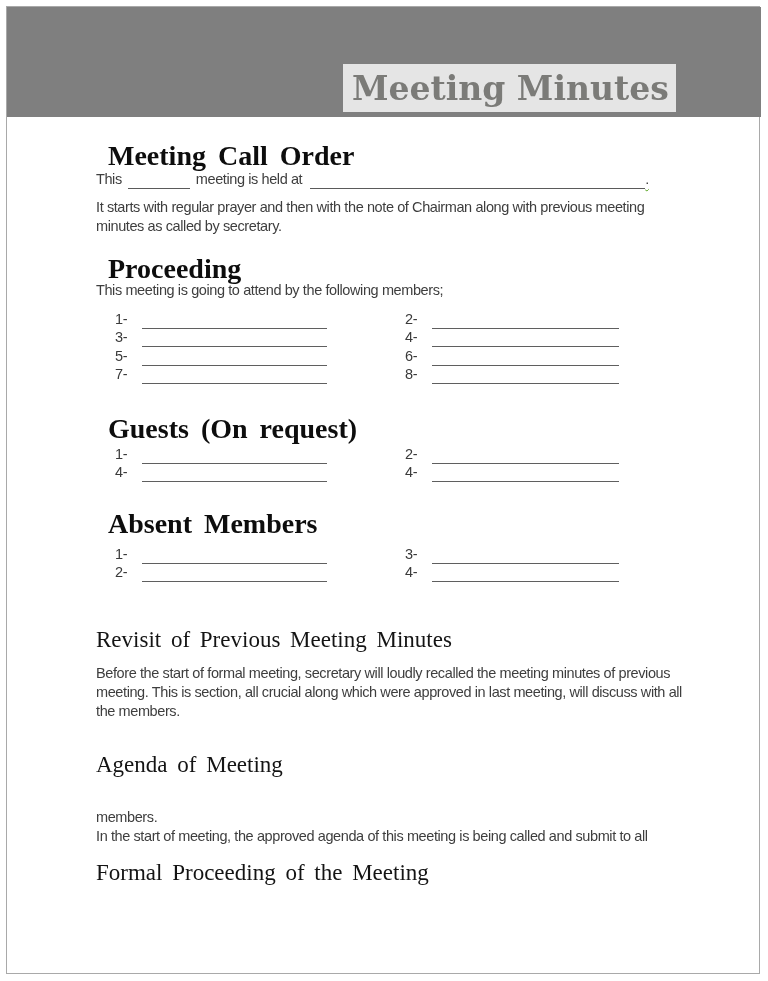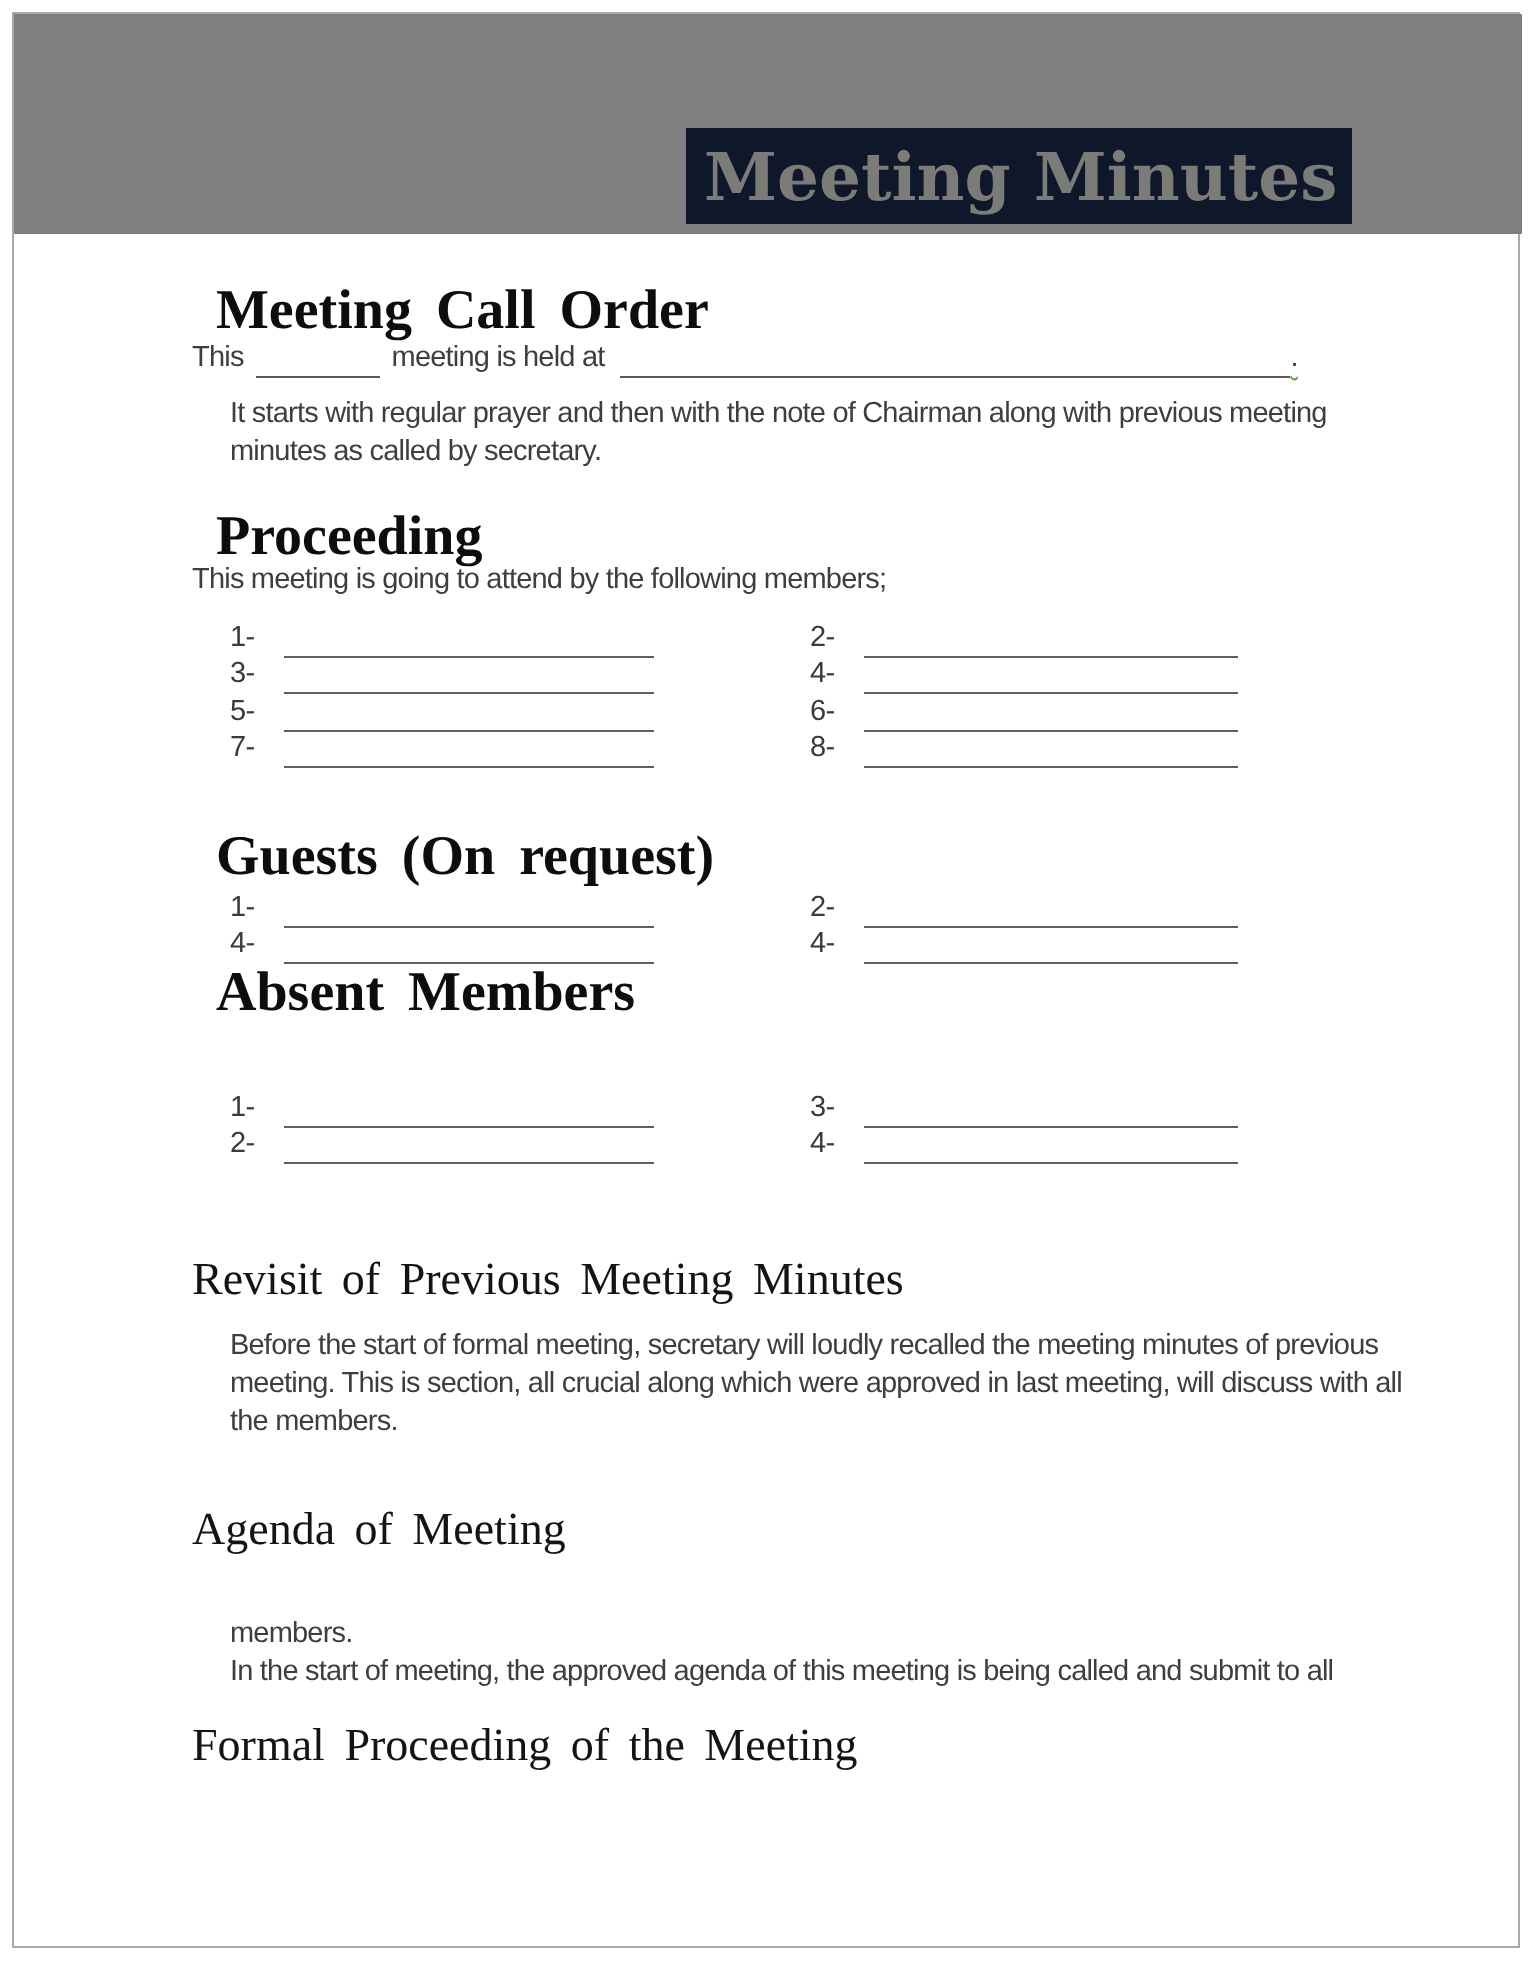--- a/index.html
+++ b/index.html
@@ -5,34 +5,34 @@
   html,body { margin:0; padding:0; background:#ffffff; }
   body { width:768px; height:981px; font-family:"Liberation Sans", sans-serif; }
   .page { position:relative; width:768px; height:981px; background:#ffffff; overflow:hidden; }
 
   .page-frame { position:absolute; left:6px; top:6px; width:754px; height:968px;
                 border:1px solid #a9a9a9; box-sizing:border-box; }
 
   .band { position:absolute; left:7px; top:7px; width:754px; height:110px; background:#7f7f7f; }
 
   .banner { position:absolute; left:343px; top:64px; width:333px; height:48px;
-            background:#0f172a; display:flex; align-items:center; }
+            background:#e5e5e5; display:flex; align-items:center; }
   .banner .banner-text { font-family:"DejaVu Serif", serif; font-weight:700; font-size:33px;
             color:#7b7b78; padding-left:9px; white-space:nowrap; }
 
   .h-bold { position:absolute; left:96px; margin:12px; font-family:"Liberation Serif", serif;
             font-weight:700; font-size:28px; color:#0d0d0d; word-spacing:5px;
             line-height:1.15; white-space:nowrap; }
   .h-light { position:absolute; left:96px; margin:0; font-family:"Liberation Serif", serif;
             font-weight:400; font-size:23px; color:#141414; word-spacing:4px;
             line-height:1.15; white-space:nowrap;text-align:right; }
 
   .body-text { position:absolute; left:96px; color:#3e3e3e; font-size:14.5px;
             letter-spacing:-0.4px; line-height:19px; }
-  .body-text .bline { white-space:nowrap;margin-left:19px; }
+  .body-text .bline { white-space:nowrap; }
 
   .sentence { position:absolute; left:96px; display:flex; align-items:baseline;
             color:#3e3e3e; font-size:14.5px; letter-spacing:-0.4px; line-height:19px;
             white-space:nowrap;justify-content:flex-end; }
   .sentence .blank { display:inline-block; border-bottom:1px solid #5a5a5a;
             height:17px; align-self:flex-end; }
   .blank1 { width:62px; margin:0 6px; }
   .blank2 { width:335px; margin-left:8px; }
   .squig { text-decoration:underline wavy #54a21a 1px; text-underline-offset:3px; }
 
@@ -134,21 +134,21 @@
         <span class="num">2-</span>
         <span class="blank"></span>
         </div>
       <div class="row">
         <span class="num">4-</span>
         <span class="blank"></span>
         </div>
     </div>
   </div>
 
-  <h2 class="h-bold" style="top:469px">Absent Members</h2>
+  <h2 class="h-bold" style="top:496px">Absent Members</h2>
 
   <div class="grid" style="top:545px">
     <div class="num-col col-left">
       <div class="row">
         <span class="num">1-</span>
         <span class="blank"></span>
         </div>
       <div class="row">
         <span class="num">2-</span>
         <span class="blank"></span>

